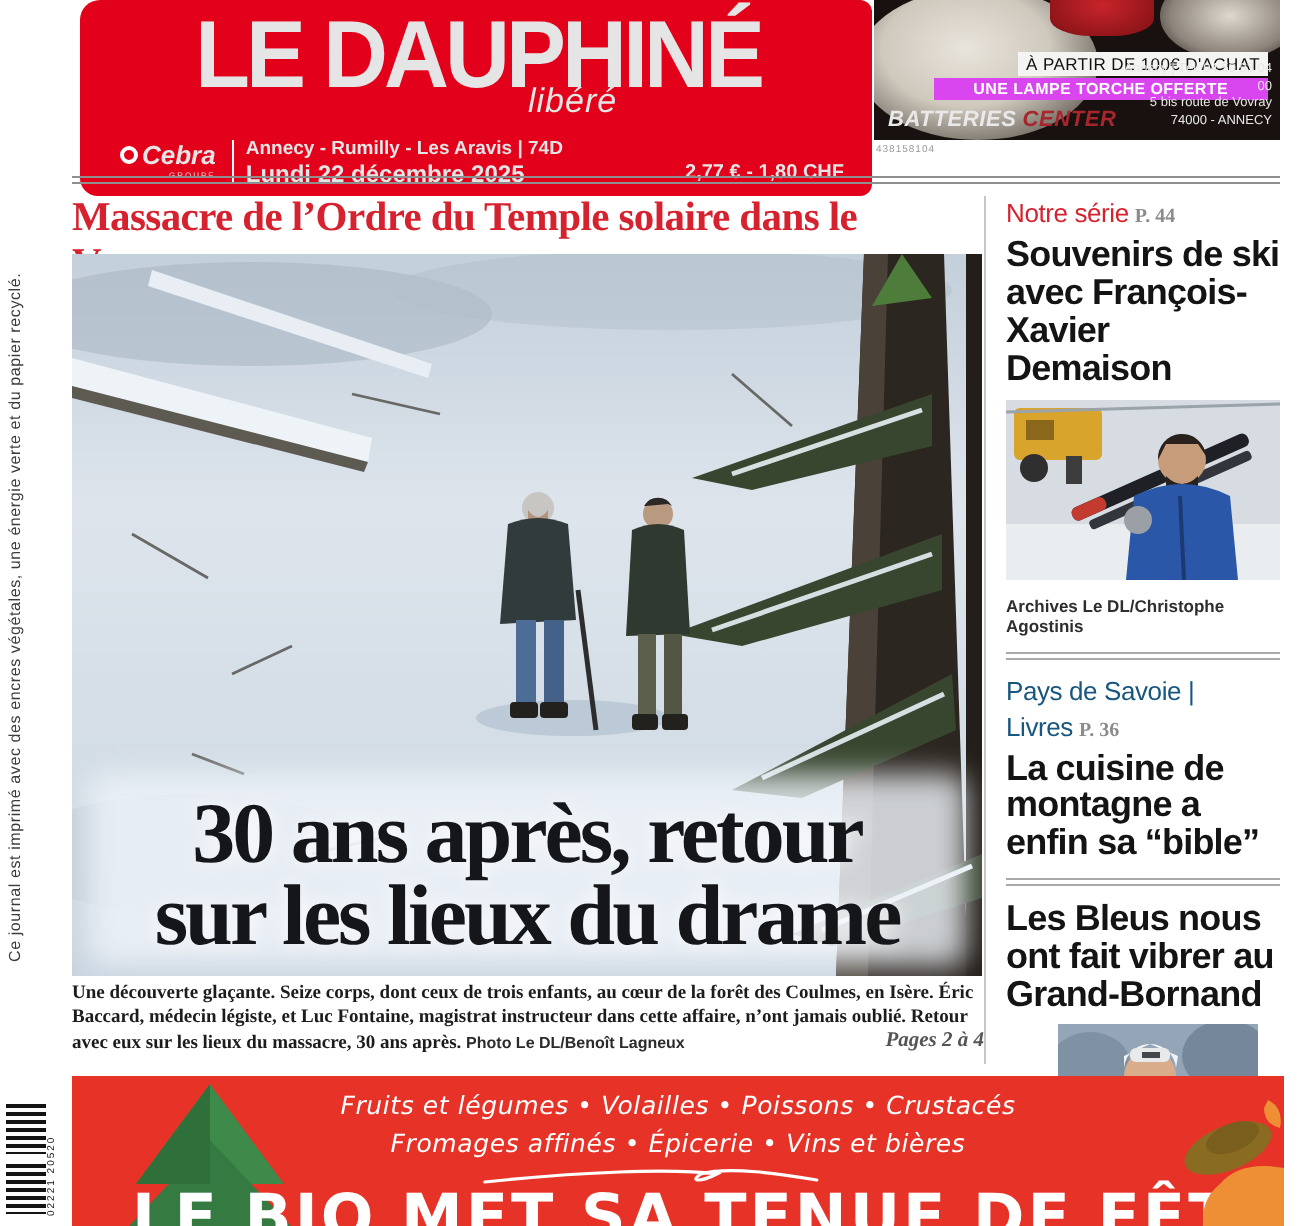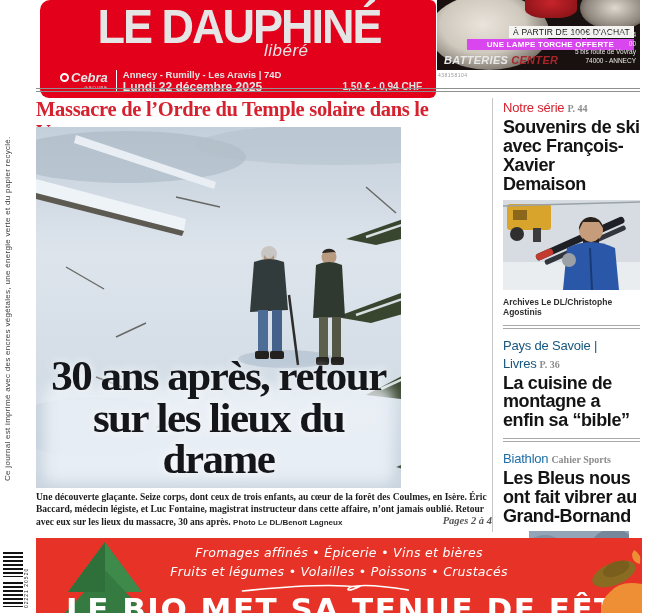--- a/index.html
+++ b/index.html
@@ -56,21 +56,21 @@
   #ad-code { position:absolute; left:438px; top:72px; font-size:5px; color:#9a9a9a; letter-spacing:.5px; }
 
   
   .double-rule { border-top:1px solid #8f8f8f; border-bottom:1px solid #8f8f8f; height:4px; }
   #top-rule { position:absolute; left:36px; top:88px; width:604px; }
   #col-divider { position:absolute; left:492px; top:98px; width:1px; height:434px; background:#c6c6c6; }
 
   
   #kicker { position:absolute; left:36px; top:98px; width:456px; color:#d6212e;
     font-family:"Liberation Serif", serif; font-weight:bold; font-size:20.5px; letter-spacing:-.3px; }
-  #main-photo { position:absolute; left:36px; top:127px; width:365px; height:361px; overflow:hidden; }
+  #main-photo { position:absolute; left:36px; top:127px; width:455px; height:361px; overflow:hidden; }
   #main-photo svg { display:block; }
   #hl-bg { position:absolute; left:8px; right:8px; bottom:5px; height:96px;
     background:rgba(238,243,249,.82); filter:blur(7px); border-radius:8px; }
   #main-headline { position:absolute; left:0; right:0; bottom:8px; text-align:center;
     font-family:"Liberation Serif", serif; font-weight:bold; color:#15161a;
     font-size:43px; line-height:.97; letter-spacing:-1.5px;
     text-shadow:0 0 10px rgba(255,255,255,.9); }
   #main-caption { position:absolute; left:36px; top:491px; width:456px;
     font-family:"Liberation Serif", serif; font-weight:bold; font-size:9.5px;
     color:#1c1c1c; line-height:1.3; }
@@ -129,21 +129,21 @@
             <span>Cebra</span>
           </span>
         <span id="cebra-sub">GROUPE</span>
       </div>
       <div id="pub-sep"></div>
       <div>
         <div id="edition">Annecy - Rumilly - Les Aravis | 74D</div>
         <div id="date">Lundi 22 décembre 2025</div>
       </div>
     </div>
-    <div id="price">1,50 € - 0,94 CHF</div>
+    <div id="price">2,77 € - 1,80 CHF</div>
   </div>
 
   <div id="top-ad">
     <div class="fur1"></div>
     <div class="fur2"></div>
     <div class="santa-hat"></div>
     <div class="offer1">UNE LAMPE TORCHE OFFERTE</div>
     <div class="offer2">À PARTIR DE 100€ D'ACHAT</div>
     <div id="ad-bottom">
       <div id="batteries-brand">
@@ -285,23 +285,20 @@
     <div>
       <div>
         <span class="kick kick-blue">Pays de Savoie | Livres</span><span class="page-ref">P. 36</span>
       </div>
       <div class="rc-h">La cuisine de montagne a enfin sa “bible”</div>
     </div>
 
     <div class="rc-div"></div>
 
     <div>
-      <div>
-        <span class="kick kick-blue2">Biathlon</span><span class="page-ref">Cahier Sports</span>
-      </div>
       <div class="rc-h">Les Bleus nous ont fait vibrer au Grand-Bornand</div>
       <div id="biathlon-photo-wrap">
         <svg width="100" height="62" viewBox="0 0 100 62">
           <rect width="100" height="62" fill="#93a5b6"></rect>
           <ellipse cx="16" cy="20" rx="20" ry="16" fill="#7b8da0" opacity=".8"></ellipse>
           <ellipse cx="84" cy="16" rx="22" ry="18" fill="#6e8094" opacity=".8"></ellipse>
           <ellipse cx="70" cy="48" rx="30" ry="16" fill="#5f7186" opacity=".7"></ellipse>
           <ellipse cx="10" cy="50" rx="18" ry="14" fill="#aebccb" opacity=".7"></ellipse>
 
           <path d="M22,62 q6,-26 24,-30 q20,2 26,30 Z" fill="#202f54"></path>
@@ -317,22 +314,22 @@
     </div>
   </div>
 
   <div id="banner">
     <svg id="tree" width="110" height="80" viewBox="0 0 110 80">
       <polygon points="55,2 18,52 92,52" fill="#3e8a4b"></polygon>
       <polygon points="55,30 8,80 102,80" fill="#347a41"></polygon>
       <polygon points="55,2 18,52 55,52" fill="#2e6f3a"></polygon>
     </svg>
     <div id="banner-lines">
+      <div>Fruits et légumes • Volailles • Poissons • Crustacés</div>
       <div>Fromages affinés • Épicerie • Vins et bières</div>
-      <div>Fruits et légumes • Volailles • Poissons • Crustacés</div>
     </div>
     <svg id="swash" width="170" height="12" viewBox="0 0 170 12">
       <path d="M2,9 C50,4 95,2 118,5 C110,9 104,9 110,5 C124,1 150,5 168,8" stroke="#ffffff" stroke-width="1.6" fill="none" stroke-linecap="round"></path>
     </svg>
     <div id="banner-slogan">LE BIO MET SA TENUE DE FÊTES !</div>
     <svg id="gnome" width="52" height="63" viewBox="0 0 52 63">
       <path d="M20,42 Q30,30 52,34 L52,63 L12,63 Q10,50 20,42 Z" fill="#ef8f35"></path>
       <g transform="rotate(-22 24 24)">
         <ellipse cx="24" cy="24" rx="23" ry="11" fill="#8a6b22"></ellipse>
         <ellipse cx="28" cy="20" rx="14" ry="7" fill="#7a5e1d"></ellipse>

